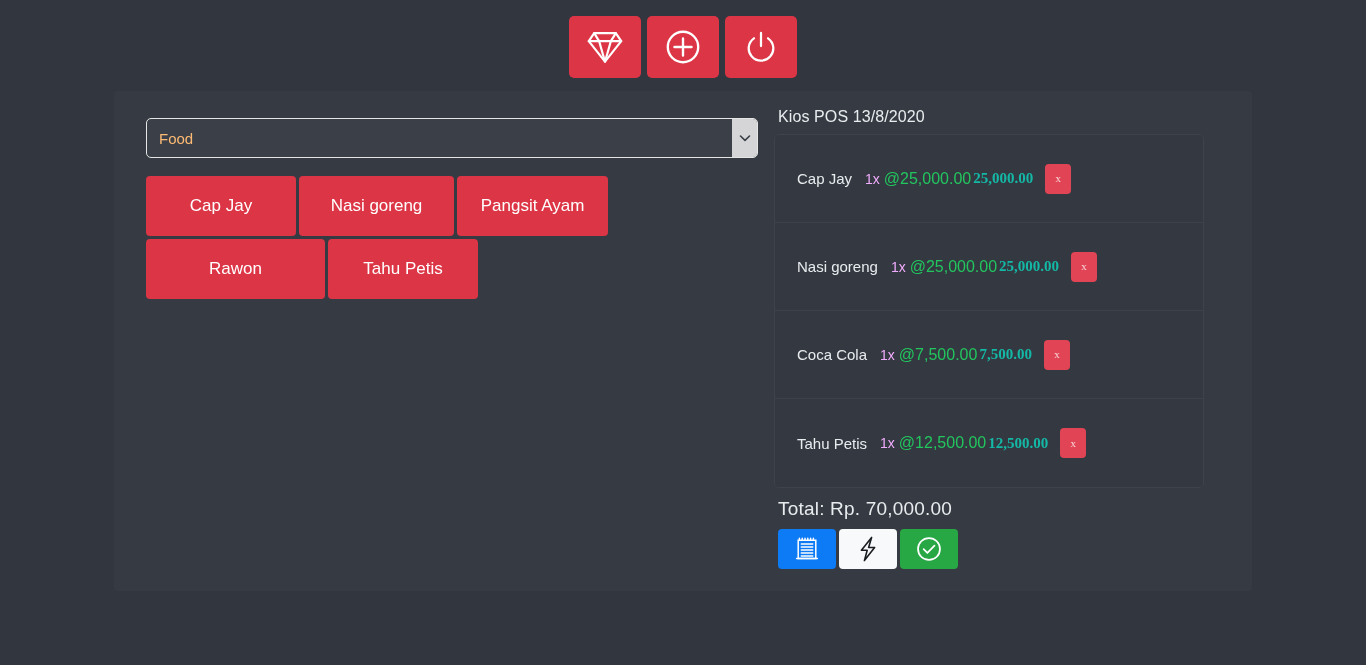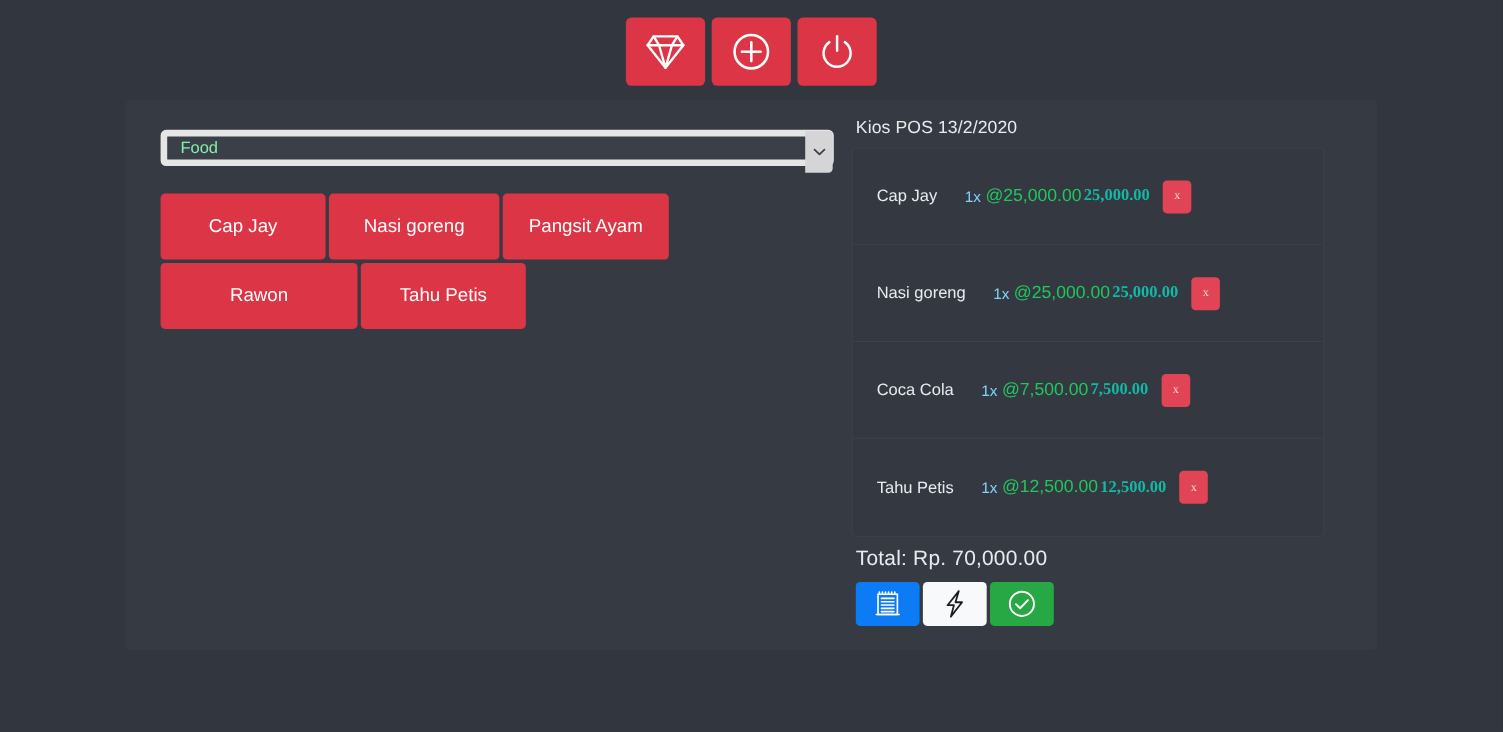--- a/index.html
+++ b/index.html
@@ -32,24 +32,24 @@
     background: #363b43; border-radius: 4px;
     display: flex;
   }
   .left-col { width: 660px; padding: 27px 0 0 32px; }
   .right-col { width: 478px; padding: 17px 32px 0 0; position: relative; }
 
   
   .select-wrap { position: relative; width: 612px; height: 40px; }
   select.category-select {
     -webkit-appearance: none; appearance: none;
-    width: 612px; height: 33px;
+    width: 612px; height: 40px;
     background: #3b4048;
-    color: #86efac;
-    border: 6px solid #e5e5e5;
+    color: #fdba74;
+    border: 1px solid #e5e5e5;
     border-radius: 5px;
     font-family: "Liberation Sans", sans-serif;
     font-size: 15px;
     padding: 0 34px 0 12px;
     outline: none;
     cursor: pointer;
   }
   .select-arrow {
     position: absolute; right: 1px; top: 1px;
     width: 25px; height: 38px;
@@ -97,21 +97,21 @@
   }
   .cart-row {
     height: 88px;
     border-bottom: 1px solid #3e434b;
     display: flex; align-items: center;
     padding-left: 22px;
     background: #343941;
   }
   .cart-row:last-child { border-bottom: none; }
   .cart-name { color: #e9ecef; font-size: 15px; }
-  .cart-qty  { color: #7dd3fc; font-size: 14px; margin-left: 25px; }
+  .cart-qty  { color: #f0abfc; font-size: 14px; margin-left: 13px; }
   .cart-unit { color: #22c55e; font-size: 16px; margin-left: 4px; }
   .cart-sub  { color: #14b8a6; font-size: 15px; font-weight: bold; margin-left: 2px; font-family: Liberation Serif, serif; }
   .cart-del {
     margin-left: 12px;
     width: 26px; height: 30px;
     background: #e04455; color: #f8d7da;
     border: none; border-radius: 4px;
     font-size: 11px; line-height: 1;
     cursor: pointer;
     display: flex; align-items: center; justify-content: center;
@@ -194,21 +194,21 @@
         <button class="product-btn" style="width:155px">Nasi goreng</button>
         <button class="product-btn" style="width:151px">Pangsit Ayam</button>
         <button class="product-btn" style="width:179px">Rawon</button>
         <button class="product-btn" style="width:150px">Tahu Petis</button>
       </div>
 
     </div>
 
     <div class="right-col">
 
-      <div class="cart-title">Kios POS 13/2/2020</div>
+      <div class="cart-title">Kios POS 13/8/2020</div>
 
       <div class="cart-list">
 
         <div class="cart-row">
           <span class="cart-name">Cap Jay</span>
           <span class="cart-qty">1x</span>
           <span class="cart-unit">@25,000.00</span>
           <span class="cart-sub">25,000.00</span>
           <button class="cart-del">x</button>
         </div>

